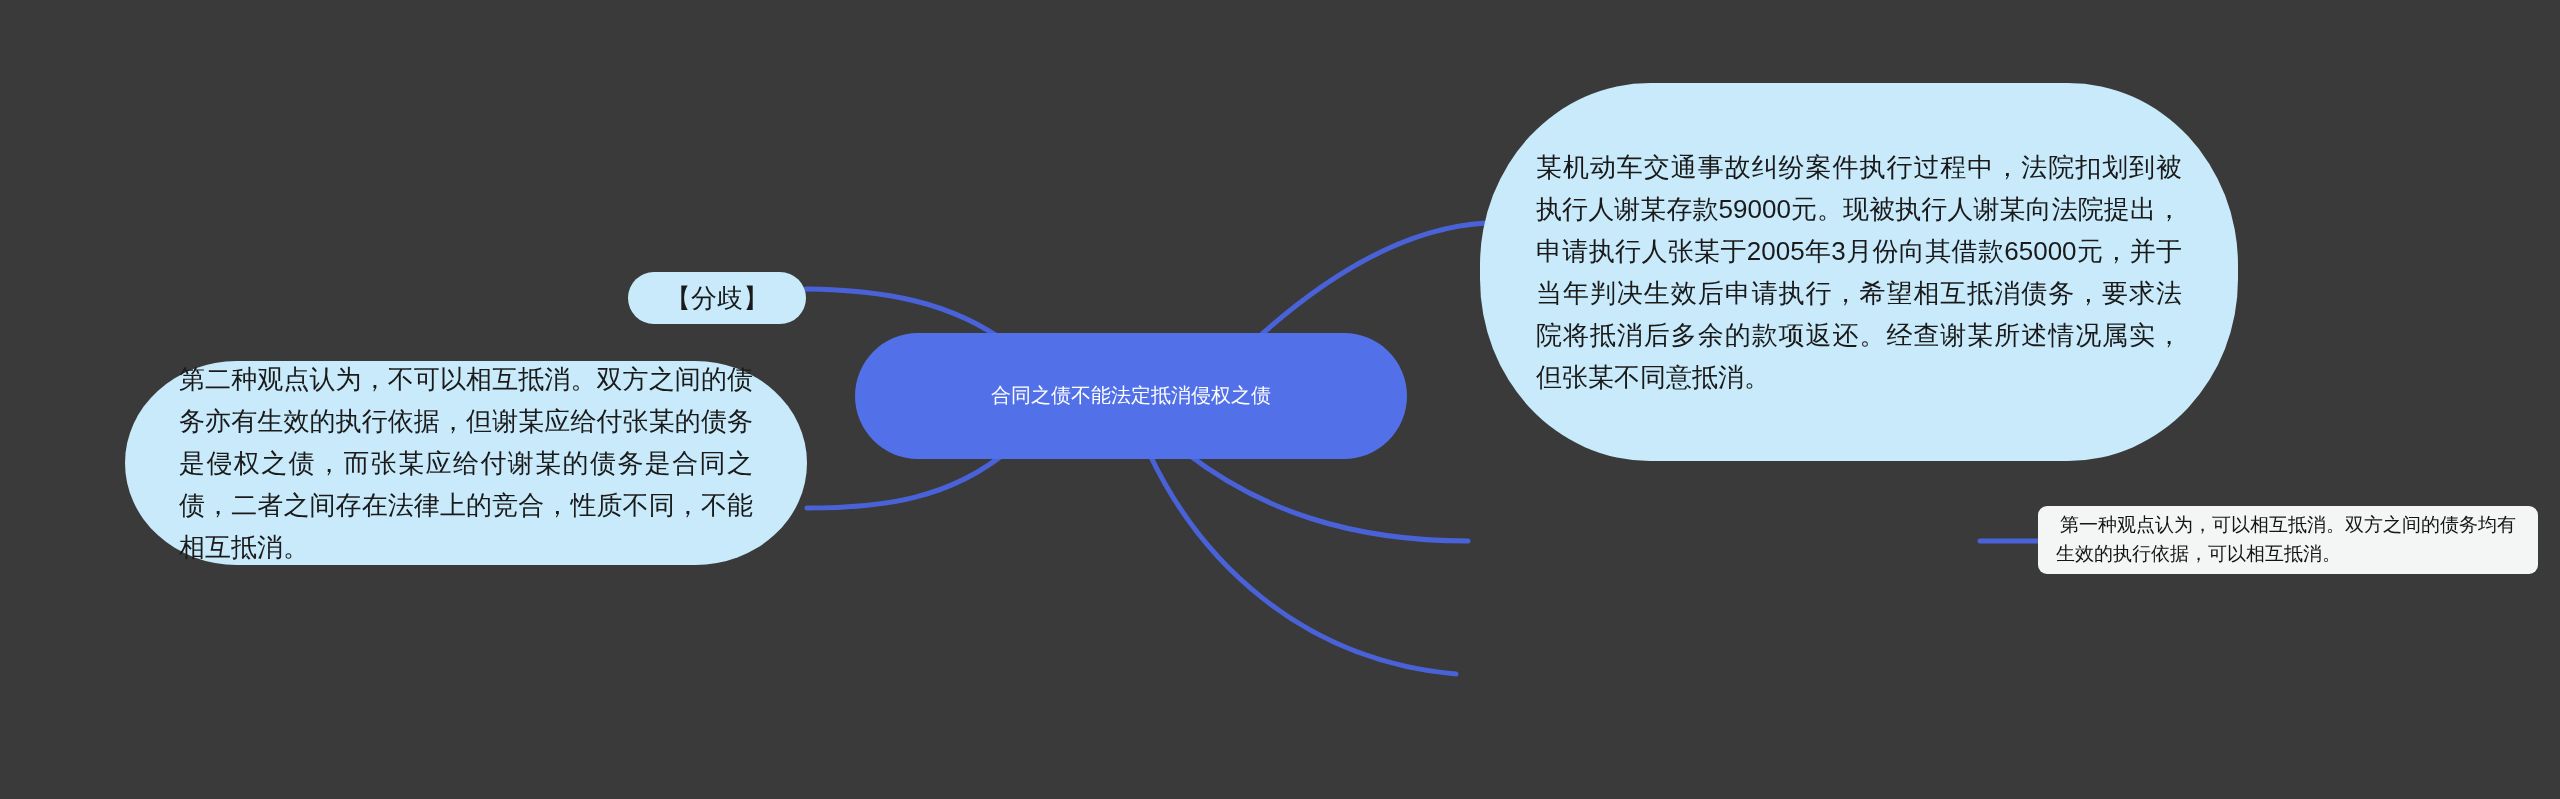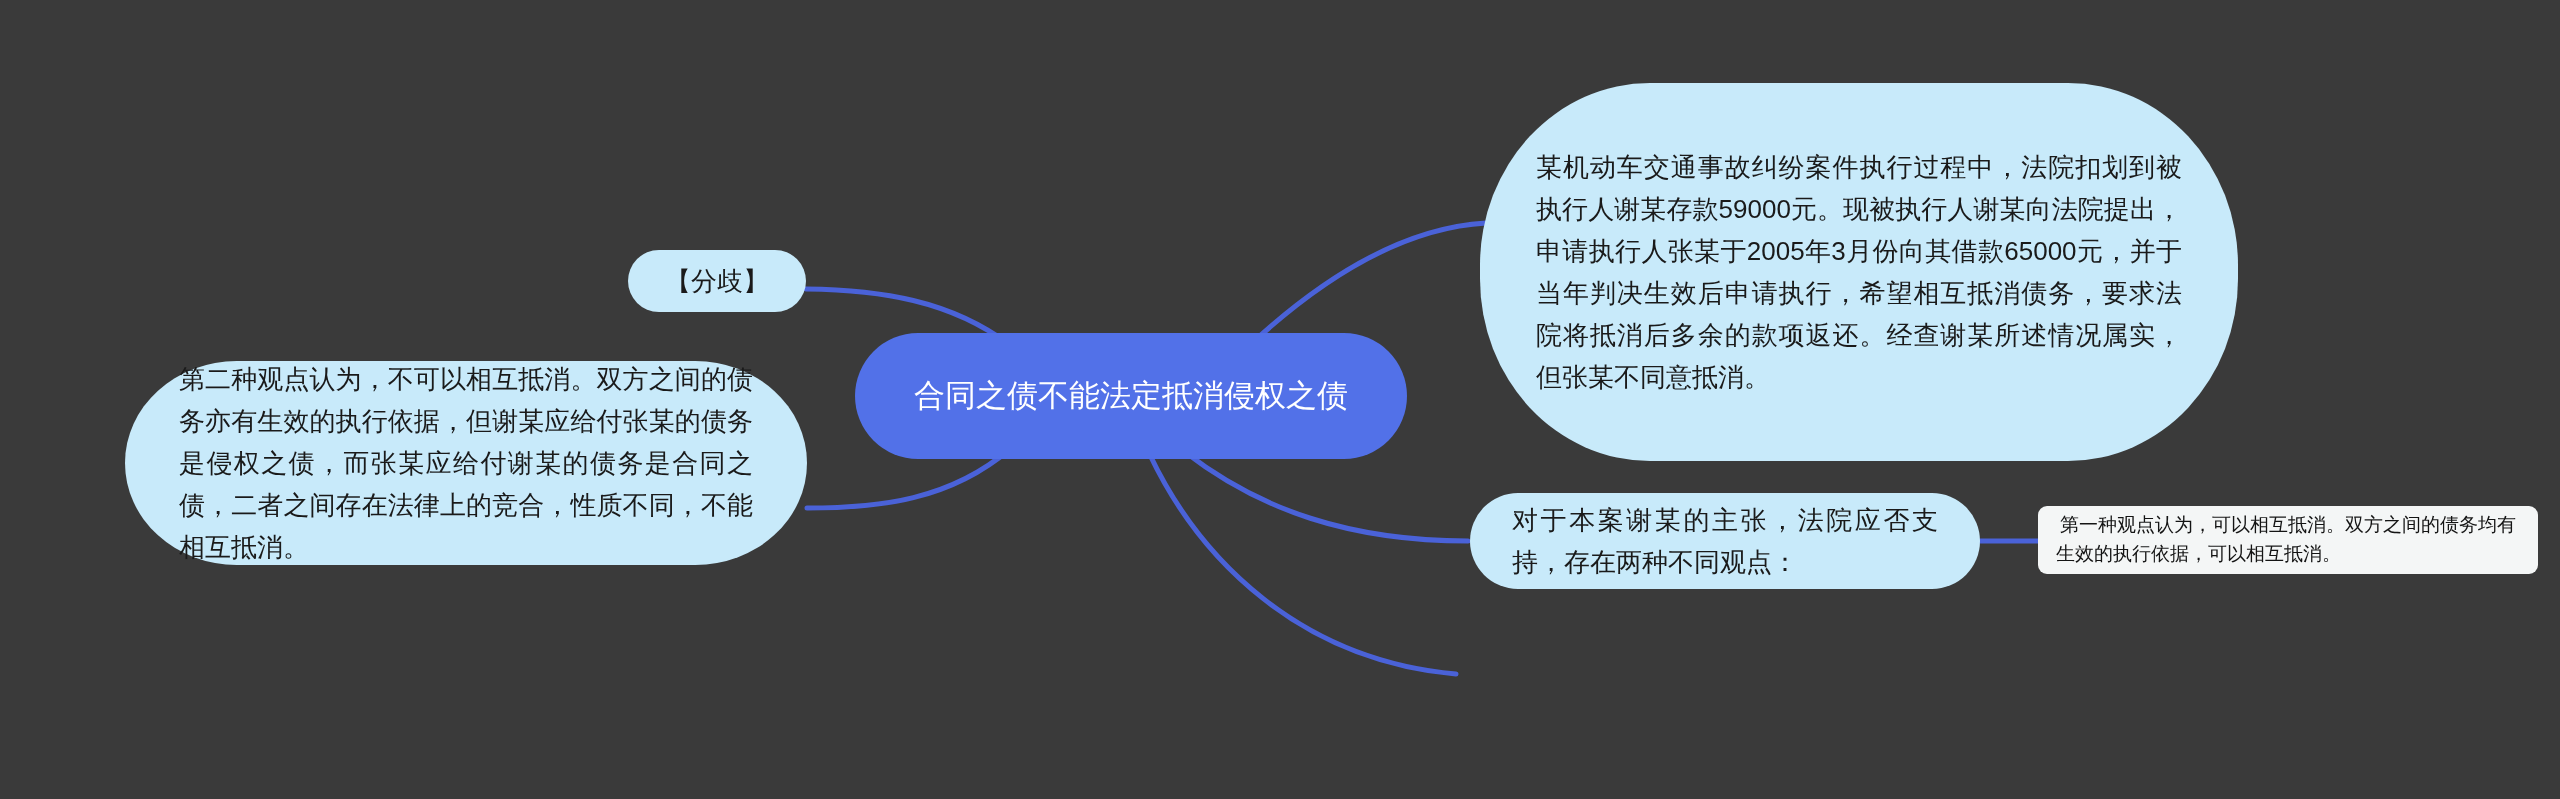--- a/index.html
+++ b/index.html
@@ -31,21 +31,21 @@
     z-index:5;
   }
 
   
   .node.root {
     left:855px; top:333px;
     width:552px; height:126px;
     background:#5271e8;
     color:#ffffff;
     border-radius:63px;
-    font-size:31px;
+    font-size:20px;
     line-height:1.38;
     text-align:center;
     text-align-last:center;
     padding:0 38px;
   }
 
   
   .node.blue {
     background:#c8eafa;
     color:#1a1a1a;
@@ -61,21 +61,21 @@
   }
 
   .node.para {
     font-size:26px;
     line-height:1.62;
     padding:26px 46px;
     align-items:center;
   }
 
   
-  .node.n-fenqi   { left:628px;  top:250px;  width:178px; height:62px; }
+  .node.n-fenqi   { left:628px;  top:272px;  width:178px; height:52px; }
   .node.n-case    { left:1480px; top:83px;   width:758px; height:378px;
                     border-radius:170px/182px; padding:19px 56px; }
   .node.n-view2   { left:125px;  top:361px;  width:682px; height:204px;
                     border-radius:160px/146px; padding:12px 54px; }
   .node.n-issue   { left:1470px; top:493px;  width:510px; height:96px;
                     border-radius:48px; padding:0 42px; }
   .node.n-fenxi   { left:1458px; top:643px;  width:178px; height:62px; }
 
   
   .node.white {
@@ -115,18 +115,17 @@
   </svg>
 
   <div class="node root">合同之债不能法定抵消侵权之债</div>
 
   <div class="node blue small n-fenqi">【分歧】</div>
 
   <div class="node blue para n-case">某机动车交通事故纠纷案件执行过程中，法院扣划到被执行人谢某存款59000元。现被执行人谢某向法院提出，申请执行人张某于2005年3月份向其借款65000元，并于当年判决生效后申请执行，希望相互抵消债务，要求法院将抵消后多余的款项返还。经查谢某所述情况属实，但张某不同意抵消。</div>
 
   <div class="node blue para n-view2">第二种观点认为，不可以相互抵消。双方之间的债务亦有生效的执行依据，但谢某应给付张某的债务是侵权之债，而张某应给付谢某的债务是合同之债，二者之间存在法律上的竞合，性质不同，不能相互抵消。</div>
 
-  <div class="node blue para n-issue">对于本案谢某的主张，法院应否支持，存在两种不同观点：</div>
 
 
   <div class="node white">第一种观点认为，可以相互抵消。双方之间的债务均有生效的执行依据，可以相互抵消。</div>
 
 </div>
 
 </body></html>

